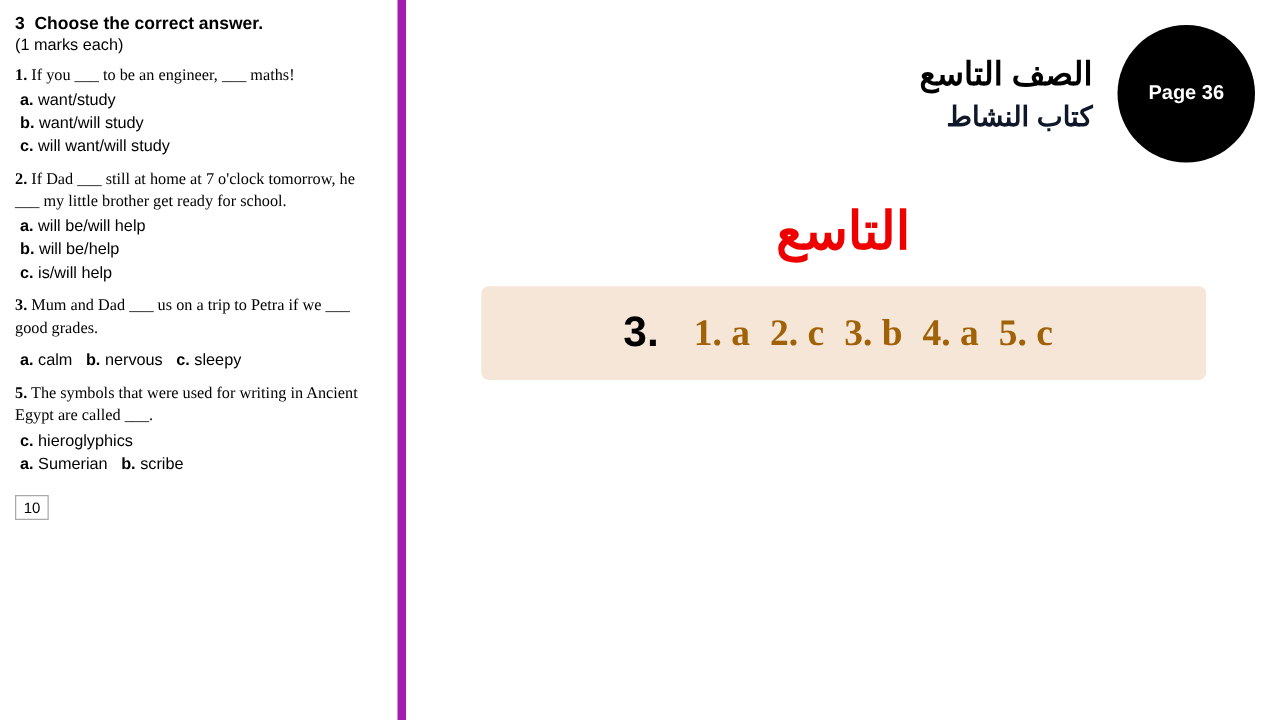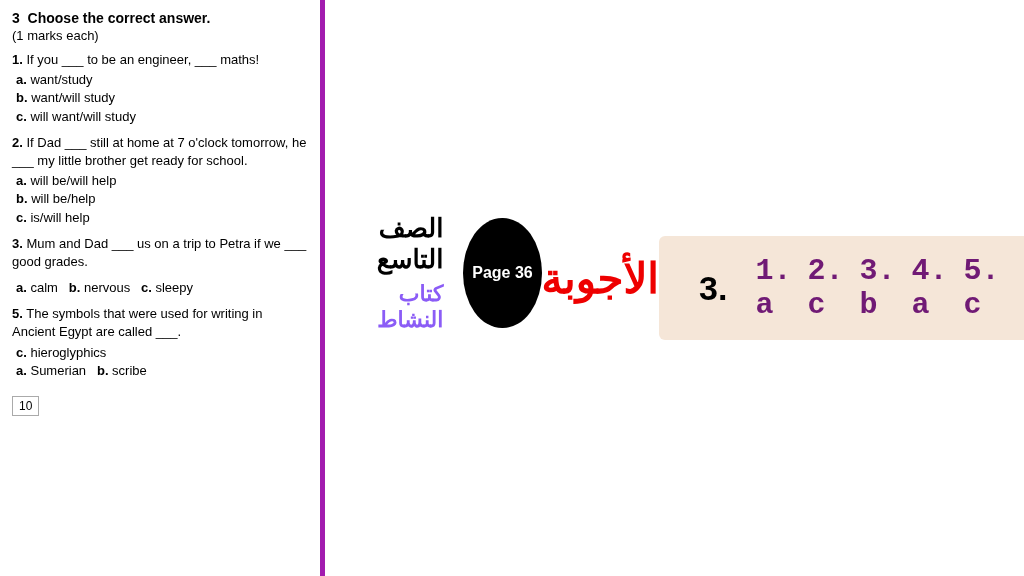--- a/index.html
+++ b/index.html
@@ -13,32 +13,32 @@
       position: relative;
     }
 
     .left-panel {
       position: absolute;
       left: 0; top: 0;
       width: 325px;
       height: 576px;
       background: #fff;
       padding: 10px 12px;
-      border-right: 5px solid #a21caf;
+      border-right: 7px solid #a21caf;
       overflow: hidden;
     }
 
     .right-panel {
       position: absolute;
       left: 325px; top: 0;
       width: 699px;
       height: 576px;
       background: #fff;
       display: flex;
-      flex-direction: row;
+      flex-direction: column;
       align-items: center;
       padding: 20px;
     }
 
     
     .section-header {
       font-weight: bold;
       font-size: 14px;
       margin-bottom: 2px;
       color: #000;
@@ -51,20 +51,21 @@
 
     
     .question {
       margin-bottom: 8px;
       line-height: 1.4;
     }
     .question-text {
       font-size: 13px;
       color: #000;
       margin-bottom: 2px;
+      font-family: Liberation Serif, serif;
     }
     .options {
       padding-left: 4px;
     }
     .option {
       font-size: 13px;
       color: #000;
       display: block;
     }
     .option b {
@@ -85,21 +86,21 @@
       font-size: 26px;
       font-weight: bold;
       color: #000;
       direction: rtl;
       font-family: Arial, sans-serif;
     }
 
     .arabic-subtitle {
       font-size: 22px;
       font-weight: bold;
-      color: #8b5cf6;
+      color: #0f172a;
       direction: rtl;
       font-family: Arial, sans-serif;
       text-align: right;
     }
 
     .page-circle {
       width: 110px;
       height: 110px;
       background: #000;
       border-radius: 50%;
@@ -136,22 +137,22 @@
       width: 580px;
       display: flex;
       align-items: center;
       justify-content: center;
       gap: 0;
     }
 
     .answer-item {
       font-size: 30px;
       font-weight: bold;
-      color: #701a75;
-      font-family: Liberation Mono, monospace;
+      color: #a16207;
+      font-family: Liberation Serif, serif;
       margin: 0 8px;
     }
 
     .section-num {
       font-size: 34px;
       font-weight: bold;
       color: #000;
       margin-right: 20px;
     }
   </style>
@@ -222,21 +223,21 @@
   <div class="top-right">
     <div class="arabic-labels">
       <span class="arabic-title">الصف التاسع</span>
       <span class="arabic-subtitle">كتاب النشاط</span>
     </div>
     <div class="page-circle">
       <span>Page 36</span>
     </div>
   </div>
 
-  <div class="answers-label">الأجوبة</div>
+  <div class="answers-label">التاسع</div>
 
   <div class="answers-box">
     <span class="section-num">3.</span>
     <span class="answer-item">1. a</span>
     <span class="answer-item">2. c</span>
     <span class="answer-item">3. b</span>
     <span class="answer-item">4. a</span>
     <span class="answer-item">5. c</span>
   </div>
 </div>

